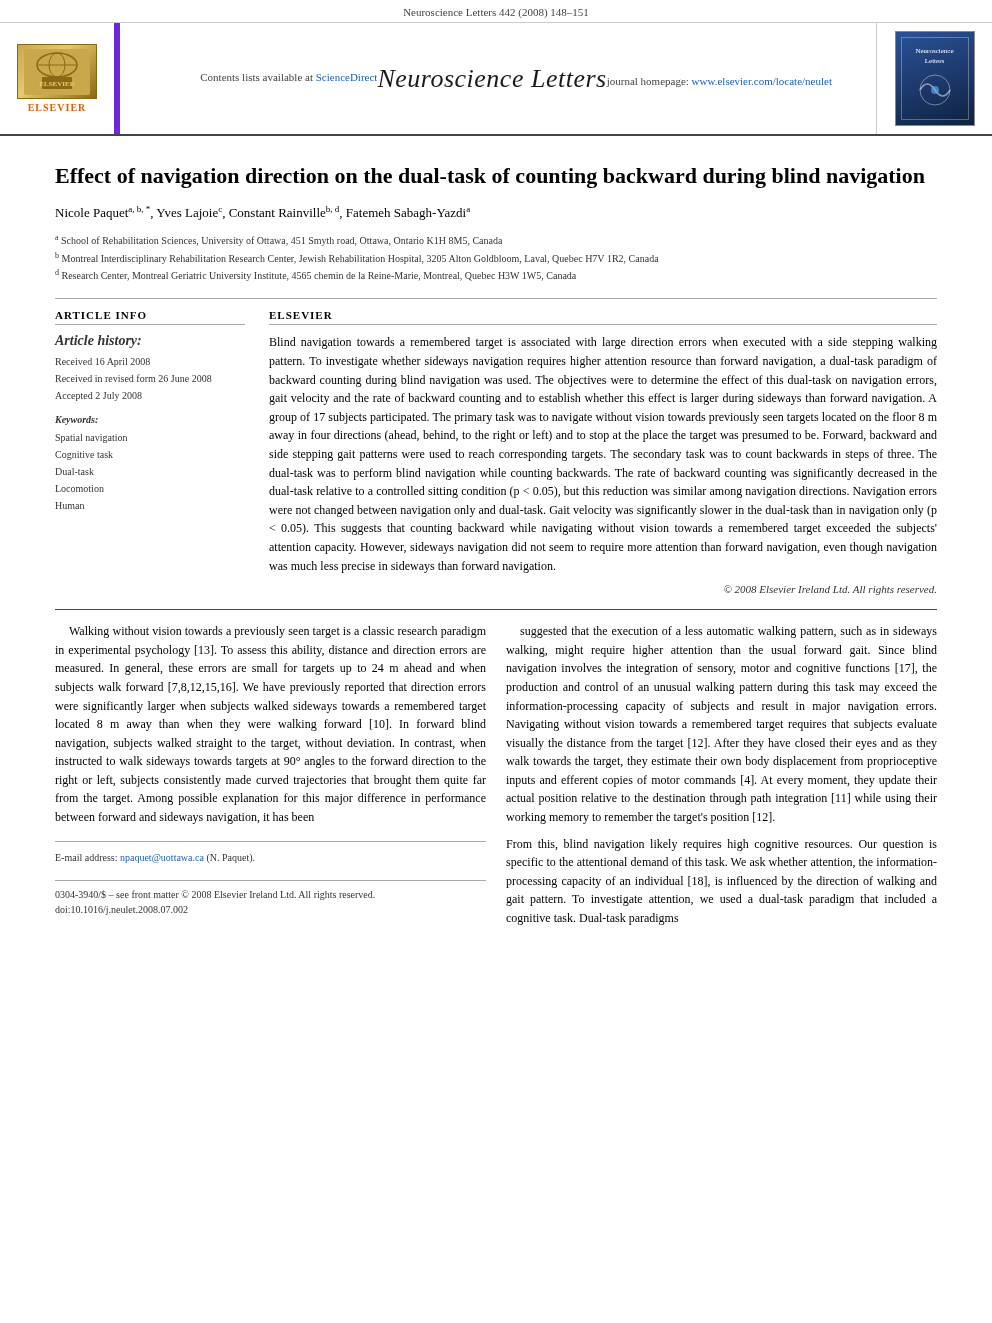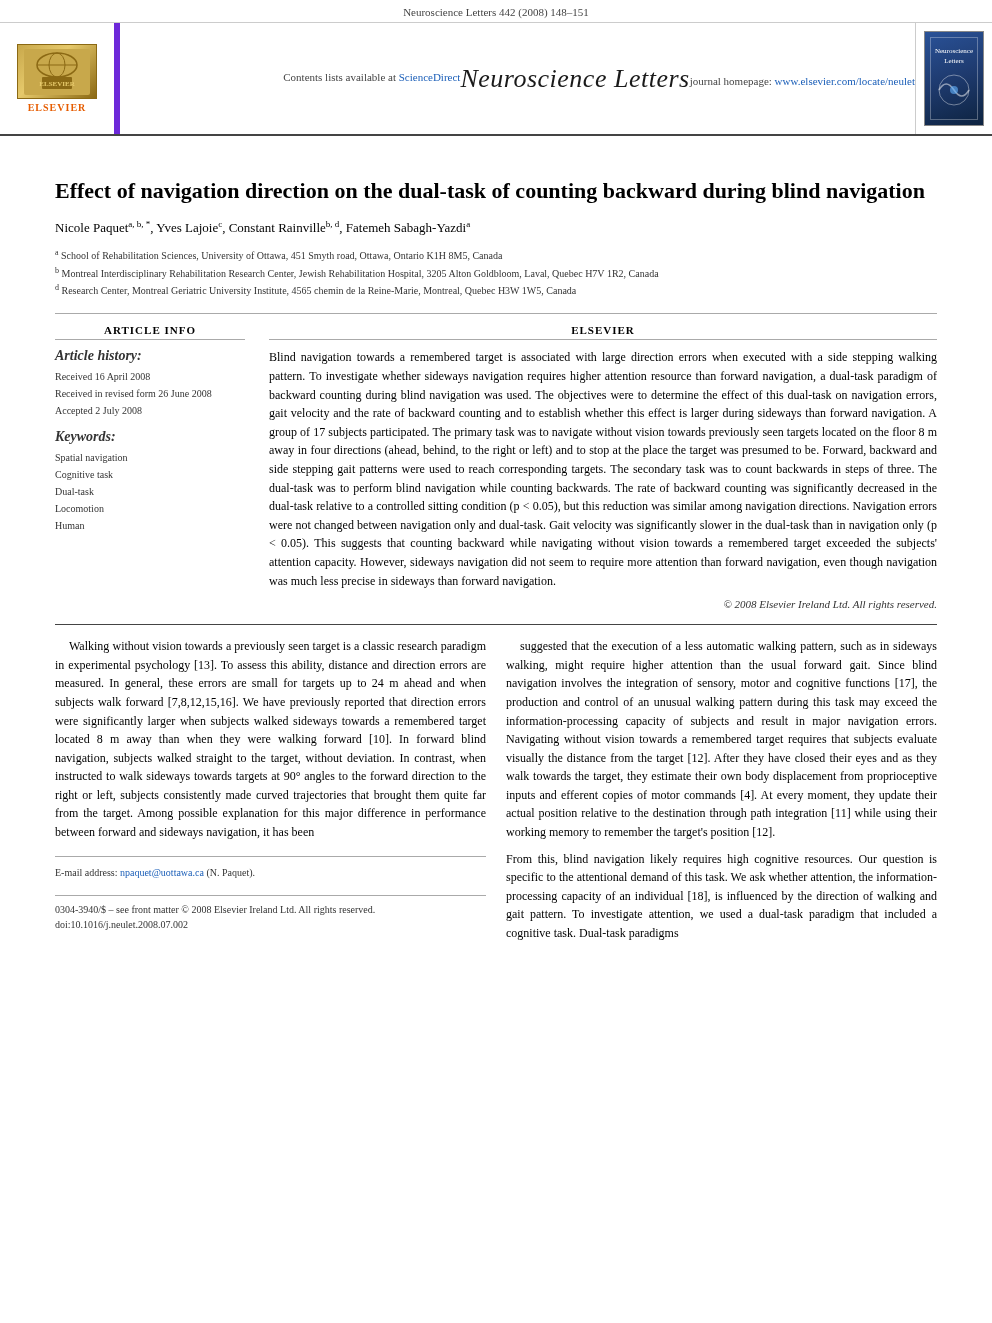--- a/index.html
+++ b/index.html
@@ -90,26 +90,27 @@
       font-size: 11px;
       color: #444;
       margin-top: 4px;
     }
     .homepage-line a {
       color: #1a5eb8;
       text-decoration: none;
     }
 
     .journal-header-right {
-      width: 77px;
+      width: 116px;
       display: flex;
       align-items: center;
       justify-content: center;
       padding: 8px;
       border-left: 1px solid #ccc;
+      margin-left: 44px;
     }
     .journal-cover {
       width: 80px;
       height: 95px;
       background: linear-gradient(160deg, #2a5298 0%, #1e3a6e 50%, #0d2340 100%);
       border: 1px solid #888;
       display: flex;
       align-items: center;
       justify-content: center;
       position: relative;
@@ -124,21 +125,21 @@
     .journal-cover-text {
       color: #fff;
       font-size: 7px;
       text-align: center;
       padding: 4px;
       line-height: 1.3;
     }
 
     
     .main-content {
-      padding: 31px 55px 0 55px;
+      padding: 16px 55px 0 55px;
     }
 
     
     .article-title {
       font-size: 22px;
       font-weight: bold;
       color: #000;
       line-height: 1.3;
       margin-bottom: 12px;
       margin-top: 10px;
@@ -190,38 +191,37 @@
 
     .col-heading {
       font-size: 11px;
       font-variant: small-caps;
       font-weight: bold;
       letter-spacing: 1px;
       color: #000;
       border-bottom: 1px solid #aaa;
       padding-bottom: 3px;
       margin-bottom: 8px;
-      text-align: center;
     }
 
     .article-history-label {
       font-size: 14px;
       font-style: italic;
       font-weight: bold;
       color: #333;
       margin-bottom: 4px;
     }
     .article-history-item {
       font-size: 10px;
       color: #333;
       line-height: 1.7;
     }
 
     .keywords-label {
-      font-size: 14px;
+      font-size: 10px;
       font-style: italic;
       font-weight: bold;
       color: #333;
       margin-top: 10px;
       margin-bottom: 4px;
     }
     .keyword-item {
       font-size: 10px;
       color: #333;
       line-height: 1.7;

